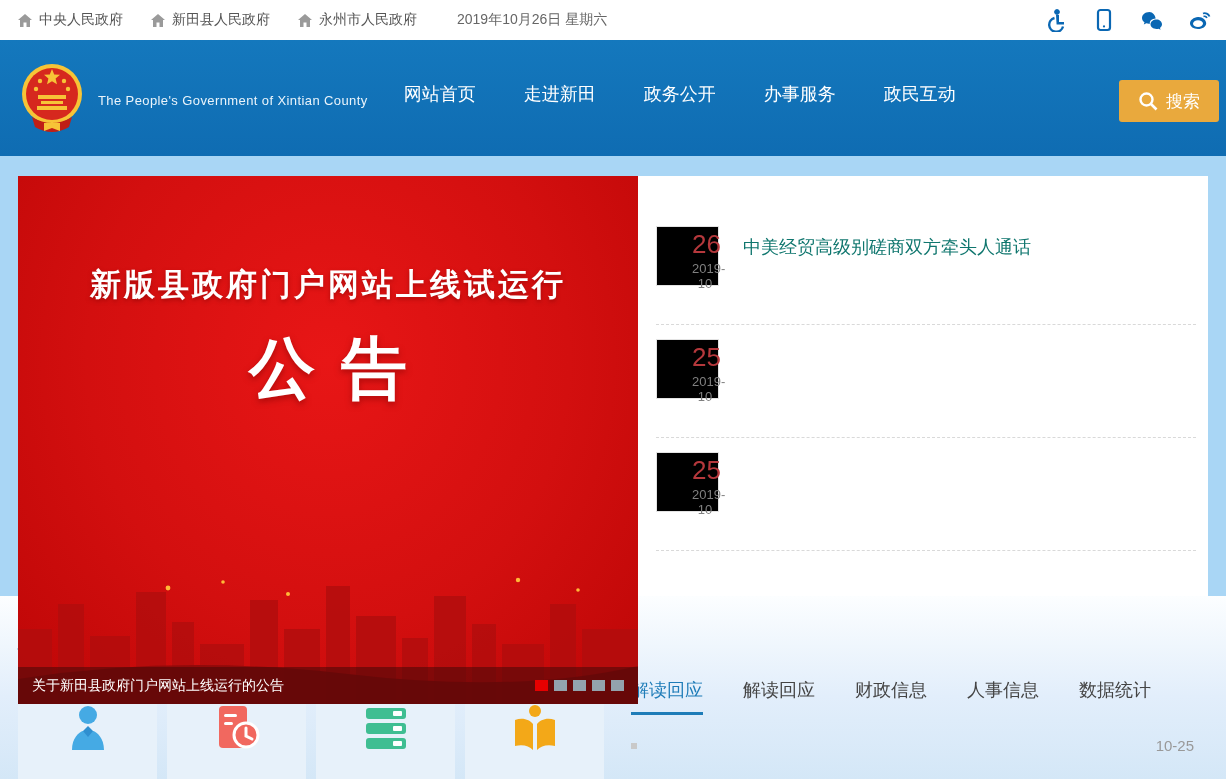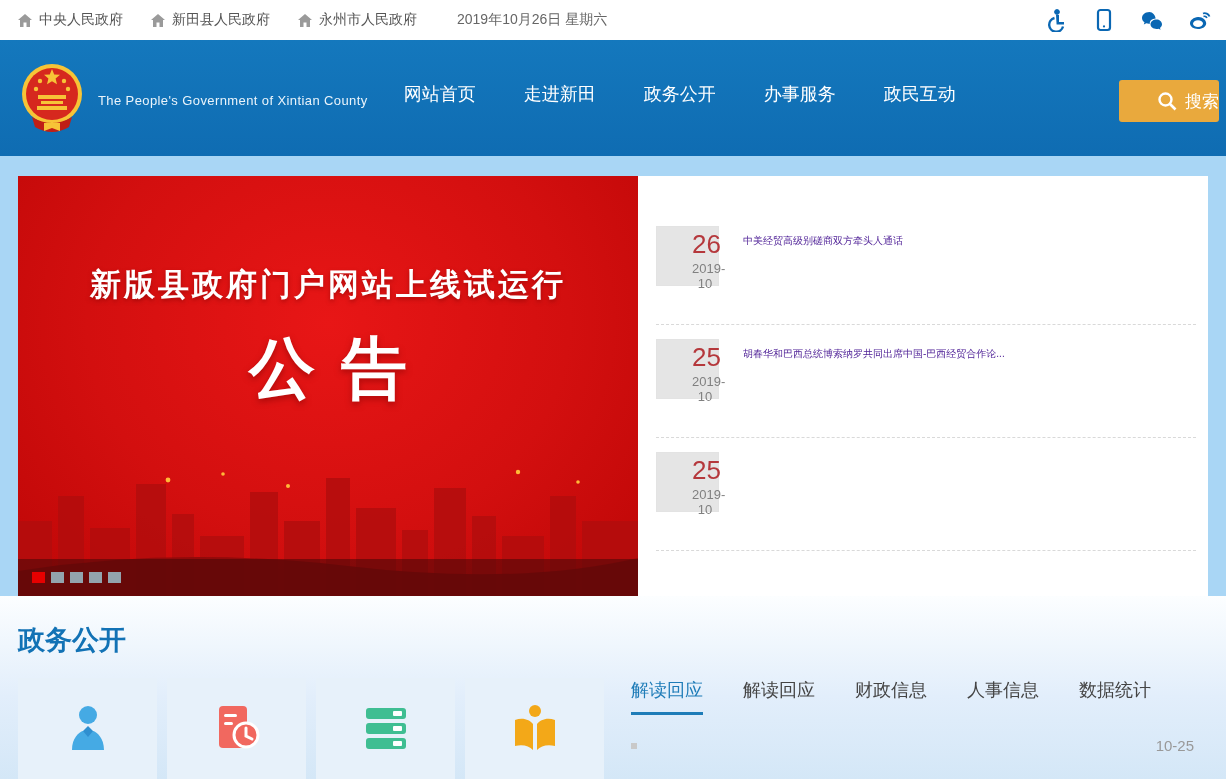--- a/index.html
+++ b/index.html
@@ -16,48 +16,48 @@
   .topbar-icons svg { width:24px; height:24px; fill:#0a67b3; stroke:#0a67b3; cursor:pointer; }
 
   
   .header { height:116px; background:linear-gradient(#1478bd,#0f6cb2); display:flex; align-items:center; padding-left:18px; position:relative; }
   .logo { width:68px; height:74px; margin-right:12px; flex:0 0 auto; }
   .title-block { color:#fff; }
   .site-title { font-size:38px; font-weight:bold; letter-spacing:3px; line-height:1.1; }
   .site-subtitle { font-size:13px; margin-top:4px; letter-spacing:.4px; color:#eaf4fb; }
   .main-nav { display:flex; gap:48px; margin-left:36px; margin-top:-8px; }
   .nav-item { color:#fff; font-size:18px; cursor:pointer; white-space:nowrap; }
-  .search-btn { position:absolute; right:7px; top:40px; width:100px; height:42px; background:#e9a93d; border:none; border-radius:3px; color:#fff; font-size:17px; display:flex; align-items:center; justify-content:flex-end; gap:8px; cursor:pointer; font-family:inherit; }
+  .search-btn { position:absolute; right:7px; top:40px; width:100px; height:42px; background:#e9a93d; border:none; border-radius:3px; color:#fff; font-size:17px; display:flex; align-items:center; justify-content:center; gap:8px; cursor:pointer; font-family:inherit; }
   .search-btn svg { width:20px; height:20px; }
 
   
   .main-wrap { margin:20px 18px 0 18px; background:#fff; display:flex; height:420px; }
 
   
-  .carousel { position:relative; width:620px; height:420px; flex:0 0 auto; background:radial-gradient(ellipse at 50% 35%, #e81616 0%, #d30f0f 55%, #bd0606 100%); overflow:hidden; }
+  .carousel { position:relative; width:620px; height:528px; flex:0 0 auto; background:radial-gradient(ellipse at 50% 35%, #e81616 0%, #d30f0f 55%, #bd0606 100%); overflow:hidden; }
   .banner-line1 { position:absolute; top:88px; width:100%; text-align:center; color:#fff; font-size:31px; font-weight:bold; letter-spacing:3px; text-shadow:0 2px 4px rgba(120,0,0,.5); }
   .banner-line2 { position:absolute; top:148px; width:100%; text-align:center; color:#fff; font-size:66px; font-weight:bold; letter-spacing:26px; text-indent:26px; text-shadow:0 3px 6px rgba(120,0,0,.5); }
   .skyline { position:absolute; bottom:0; left:0; }
   .caption-bar { position:absolute; left:0; right:0; bottom:0; height:37px; background:rgba(70,8,8,.55); display:flex; align-items:center; padding:0 14px; }
   .caption-text { color:#fff; font-size:14px; flex:1; white-space:nowrap; overflow:hidden; text-overflow:ellipsis; }
   .dots { display:flex; gap:6px; }
   .dot { width:13px; height:11px; background:#93a3ad; cursor:pointer; }
   .dot.active { background:#e60000; }
 
   
   .news-panel { flex:1; padding:18px 12px 0 18px; }
   .news-tabs { display:flex; gap:46px; padding-bottom:10px; }
   .news-tab { font-size:19px; color:#666; padding-bottom:9px; cursor:pointer; border-bottom:3px solid transparent; }
   .news-tab.active { color:#1e7cb8; border-bottom-color:#1e7cb8; }
   .news-list { margin-top:18px; }
   .news-item { height:113px; padding-top:14px; border-bottom:1px dashed #d9d9d9; display:flex; cursor:pointer; }
-  .date-box { width:63px; height:60px; border:1px solid #e3e3e3; background:#e5e5e5; text-align:center; flex:0 0 auto;padding-left:35px; }
+  .date-box { width:63px; height:60px; border:1px solid #e3e3e3; background:#000000; text-align:center; flex:0 0 auto;padding-left:35px; }
   .date-day { font-size:26px; color:#b5383c; line-height:1.2; margin-top:2px; }
   .date-month { font-size:13px; color:#808080; margin-top:1px; }
-  .news-title { font-size:10px; color:#4c1d95; margin:8px 0 0 24px; line-height:1.45; }
+  .news-title { font-size:18px; color:#0f766e; margin:8px 0 0 24px; line-height:1.45; }
 
   
   .gov-section { height:183px; background:linear-gradient(#fcfeff,#e2eefb 55%,#d4e7f7); padding:0 18px; }
   .gov-title { color:#1272b5; font-size:27px; font-weight:bold; padding-top:26px; }
   .gov-body { display:flex; margin-top:20px; }
   .tiles { display:flex; gap:10px; }
   .tile { width:139px; height:150px; background:#e7f1fa; display:flex; justify-content:center; padding-top:24px; cursor:pointer; }
   .tile svg { width:52px; height:52px; }
   .gov-right { margin-left:27px; flex:1; }
   .gov-tabs { display:flex; gap:40px; }
@@ -177,20 +177,21 @@
           <circle cx="150" cy="14" r="2.4"></circle>
           <circle cx="205" cy="8" r="1.8"></circle>
         <circle cx="270" cy="20" r="2"></circle>
           <circle cx="500" cy="6" r="2.2"></circle>
           <circle cx="560" cy="16" r="1.8"></circle>
       </g>
     </svg>
     <div class="banner-line1">新版县政府门户网站上线试运行</div>
     <div class="banner-line2">公告</div>
     <div class="caption-bar">
+      <span class="caption-text">关于新田县政府门户网站上线运行的公告</span>
       <div class="dots">
         <span class="dot active"></span>
         <span class="dot"></span>
         <span class="dot"></span>
         <span class="dot"></span>
         <span class="dot"></span>
       </div>
     </div>
   </div>
 
@@ -201,21 +202,20 @@
           <div class="date-day">26</div>
           <div class="date-month">2019-10</div>
         </div>
         <div class="news-title">中美经贸高级别磋商双方牵头人通话</div>
       </div>
       <div class="news-item">
         <div class="date-box">
           <div class="date-day">25</div>
           <div class="date-month">2019-10</div>
         </div>
-        <div class="news-title">胡春华和巴西总统博索纳罗共同出席中国-巴西经贸合作论...</div>
       </div>
       <div class="news-item">
         <div class="date-box">
           <div class="date-day">25</div>
           <div class="date-month">2019-10</div>
         </div>
       </div>
     </div>
   </div>
 </div>

